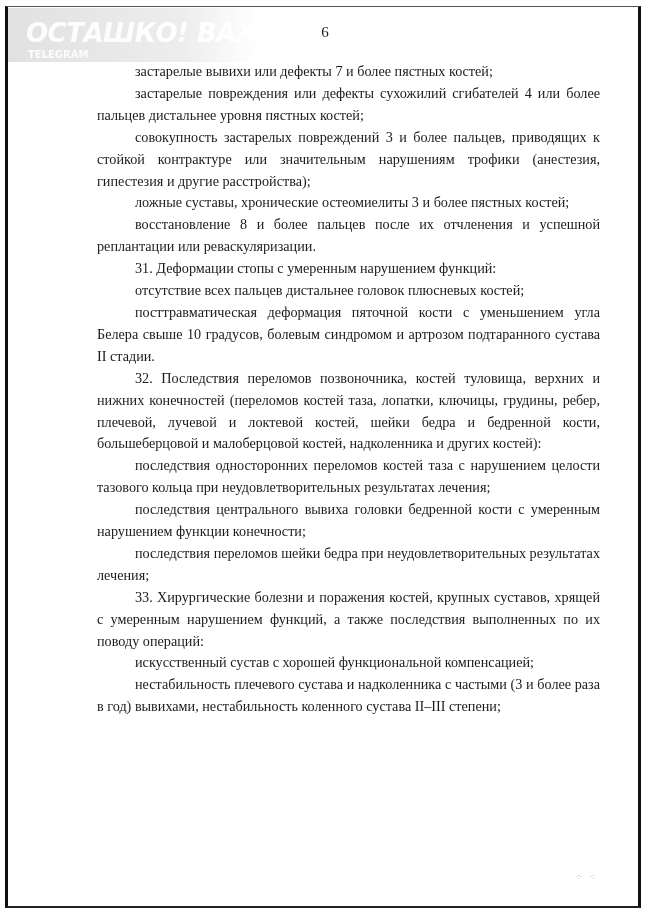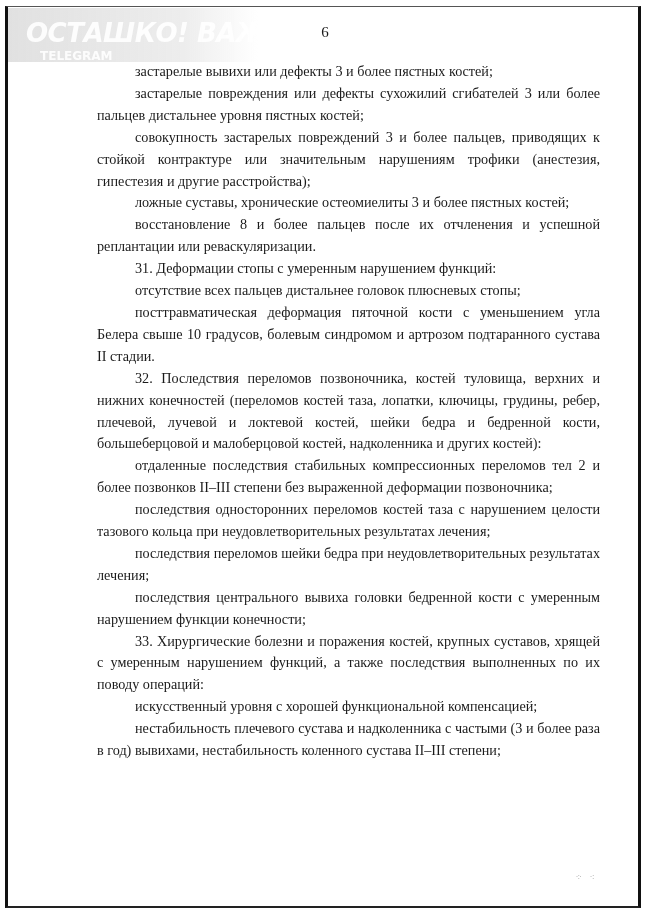--- a/index.html
+++ b/index.html
@@ -29,23 +29,22 @@
     position: absolute; left: 18px; top: 10px;
     font-family: "DejaVu Sans", sans-serif;
     font-weight: bold; font-style: italic;
     font-size: 26px; letter-spacing: -0.5px;
     color: rgba(255,255,255,0.92);
     white-space: nowrap;
   }
   .watermark-sub {
     position: absolute; left: 20px; top: 41px;
     font-family: "DejaVu Sans", sans-serif;
-    font-weight: bold; font-size: 12px;
+    font-weight: bold; font-size: 10px;
     color: rgba(255,255,255,0.9);
-    margin-left: 12px;
   }
   .page-number {
     position: absolute; left: 0; width: 650px; top: 24px;
     text-align: center;
     font-size: 15px;
   }
   .body-text {
     position: absolute;
     left: 97px; top: 61px; width: 503px;
     font-size: 14.2px;
@@ -71,32 +70,31 @@
 <div class="page-frame"></div>
 
 <div class="watermark">
   <div class="watermark-title">ОСТАШКО! ВАЖНО</div>
   <div class="watermark-sub">TELEGRAM</div>
 </div>
 
 <div class="page-number">6</div>
 
 <div class="body-text">
-  <p>застарелые вывихи или дефекты 3 и более пястных костей;</p>
-  <p>застарелые повреждения или дефекты сухожилий сгибателей 3 или более пальцев дистальнее уровня пястных костей;</p>
+  <p>застарелые вывихи или дефекты 7 и более пястных костей;</p>
+  <p>застарелые повреждения или дефекты сухожилий сгибателей 4 или более пальцев дистальнее уровня пястных костей;</p>
   <p>совокупность застарелых повреждений 3 и более пальцев, приводящих к стойкой контрактуре или значительным нарушениям трофики (анестезия, гипестезия и другие расстройства);</p>
   <p>ложные суставы, хронические остеомиелиты 3 и более пястных костей;</p>
   <p>восстановление 8 и более пальцев после их отчленения и успешной реплантации или реваскуляризации.</p>
   <p>31. Деформации стопы с умеренным нарушением функций:</p>
-  <p>отсутствие всех пальцев дистальнее головок плюсневых стопы;</p>
+  <p>отсутствие всех пальцев дистальнее головок плюсневых костей;</p>
   <p>посттравматическая деформация пяточной кости с уменьшением угла Белера свыше 10 градусов, болевым синдромом и артрозом подтаранного сустава II стадии.</p>
   <p>32. Последствия переломов позвоночника, костей туловища, верхних и нижних конечностей (переломов костей таза, лопатки, ключицы, грудины, ребер, плечевой, лучевой и локтевой костей, шейки бедра и бедренной кости, большеберцовой и малоберцовой костей, надколенника и других костей):</p>
-  <p>отдаленные последствия стабильных компрессионных переломов тел 2 и более позвонков II–III степени без выраженной деформации позвоночника;</p>
   <p>последствия односторонних переломов костей таза с нарушением целости тазового кольца при неудовлетворительных результатах лечения;</p>
+  <p>последствия центрального вывиха головки бедренной кости с умеренным нарушением функции конечности;</p>
   <p>последствия переломов шейки бедра при неудовлетворительных результатах лечения;</p>
-  <p>последствия центрального вывиха головки бедренной кости с умеренным нарушением функции конечности;</p>
   <p>33. Хирургические болезни и поражения костей, крупных суставов, хрящей с умеренным нарушением функций, а также последствия выполненных по их поводу операций:</p>
-  <p>искусственный уровня с хорошей функциональной компенсацией;</p>
+  <p>искусственный сустав с хорошей функциональной компенсацией;</p>
   <p>нестабильность плечевого сустава и надколенника с частыми (3 и более раза в год) вывихами, нестабильность коленного сустава II–III степени;</p>
 
 </div>
 
 <div class="scribble">⁘ ⁖</div>
 
 </body></html>

